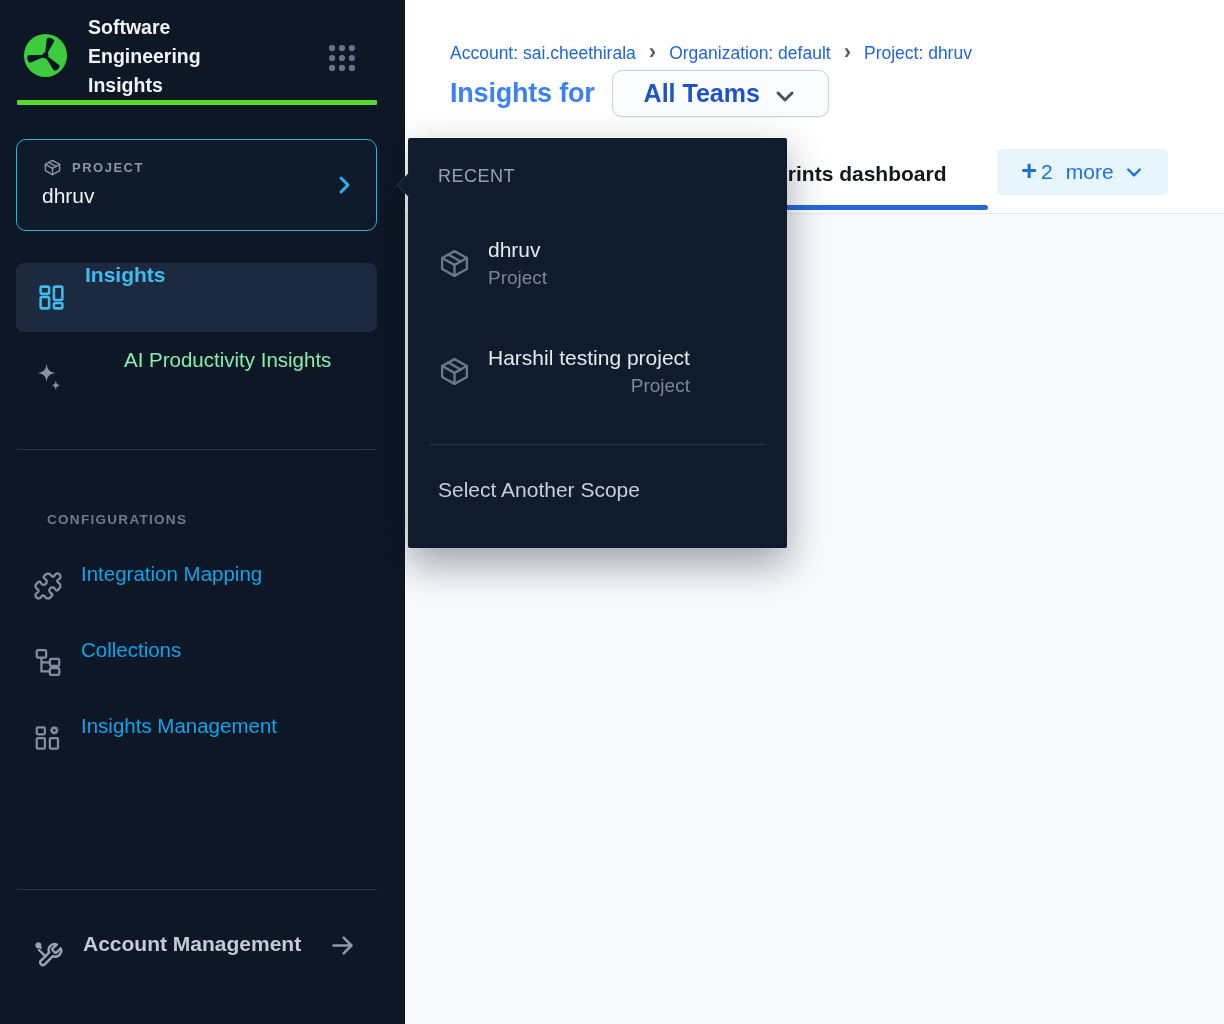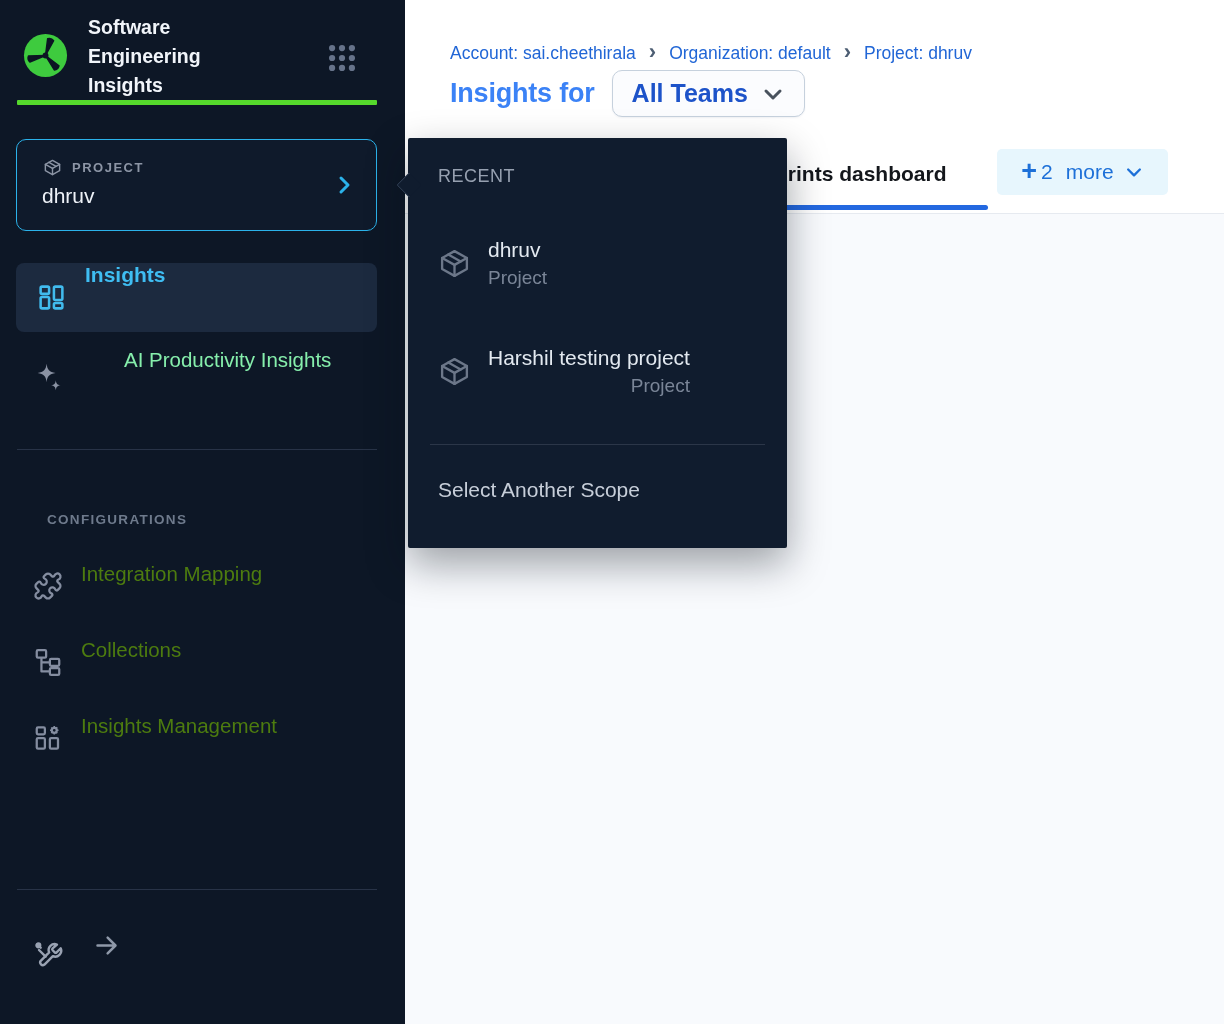--- a/index.html
+++ b/index.html
@@ -12,21 +12,21 @@
   #tabbar{position:absolute;left:405px;top:130px;width:819px;height:84px;background:#ffffff;
           border-bottom:1px solid #e6eaf0;box-sizing:border-box;}
   #content-bg{position:absolute;left:405px;top:214px;width:819px;height:810px;background:#f8fafd;}
 
   .breadcrumb{position:absolute;left:45px;top:21px;display:flex;gap:13px;margin-top:22px;}
   .crumb{font-size:17.5px;font-weight:500;color:#2166d6;cursor:pointer;}
   .crumb-sep{font-size:22px;line-height:17px;color:#4d5e73;font-weight:600;padding-bottom:3px;}
 
   .title-row{position:absolute;left:45px;top:60px;display:flex;align-items:center;gap:17px;}
   .page-title{font-size:27px;font-weight:800;color:#3b82f6;letter-spacing:-.2px;}
-  .team-btn{display:flex;align-items:center;gap:13px;padding:8px 19px;background:#fbfcfe;
+  .team-btn{display:flex;align-items:flex-end;gap:13px;padding:8px 31px;background:#fbfcfe;
             border:1.5px solid #c6d1dd;border-radius:10px;box-shadow:0 1px 2px rgba(16,40,80,.06);cursor:pointer;}
   .team-btn .lbl{font-size:25px;font-weight:700;color:#1d53c9;}
 
   .active-tab-label{position:absolute;left:370px;top:32px;font-size:21px;font-weight:700;color:#14171c;white-space:nowrap;}
   .tab-underline{position:absolute;left:295px;top:75px;width:288px;height:5px;border-radius:3px;background:#2368e0;}
   .more-btn{position:absolute;left:592px;top:19px;width:171px;height:46px;background:#e7f6fd;border-radius:5px;
             display:flex;align-items:center;justify-content:center;gap:4px;cursor:pointer;color:#1d70d8;}
   .more-btn .plus{font-size:27px;font-weight:600;line-height:20px;padding-bottom:3px;}
   .more-btn .cnt{font-size:21px;font-weight:500;}
   .more-btn .mr{font-size:21px;font-weight:500;margin-left:9px;margin-right:6px;}
@@ -49,21 +49,21 @@
   .srow{position:absolute;left:16px;width:361px;display:flex;box-sizing:border-box;cursor:pointer;}
   .srow .ic{flex:none;display:flex;align-items:center;justify-content:center;}
   .nav-insights{top:263px;height:69px;background:#1c2a3f;border-radius:8px;padding-left:21px;gap:19px;color:#41bbee;}
   .nav-insights .tx{font-size:21px;font-weight:600;color:#3fbdf2;}
   .nav-ai{top:348px;height:60px;padding-left:15px;gap:15px;color:#8a92a3;}
   .nav-ai .tx{font-size:20.5px;color:#86efac;margin-left:44px;}
   .divider{position:absolute;left:17px;width:360px;height:1px;background:#283347;}
   .config-heading{position:absolute;left:47px;top:512px;font-size:13.5px;font-weight:600;
                   letter-spacing:1.3px;color:#6e7a8c;}
   .cfg{height:48px;padding-left:17px;gap:18px;color:#848da0;}
-  .cfg .tx{font-size:20.5px;color:#4d7c0f;}
+  .cfg .tx{font-size:20.5px;color:#0ea5e9;}
   .cfg0{top:562px;} .cfg1{top:638px;} .cfg2{top:714px;} .cfg3{top:790px;}
   .account-row{top:932px;height:48px;padding-left:17px;gap:18px;color:#99a2b2;}
   .account-row .tx{font-size:21px;font-weight:600;color:#c4cbd7;}
   .account-row .arr{margin-left:10px;color:#8f99a9;}
 
   
   #scope-panel{position:absolute;left:408px;top:138px;width:379px;height:410px;background:#101c2e;
                border-radius:2px;box-shadow:0 16px 40px rgba(4,12,24,.38);z-index:40;}
   #scope-panel .notch{position:absolute;left:-8px;top:38px;width:17px;height:17px;background:#101c2e;
                transform:rotate(45deg);border-radius:2px;border-left:1px solid rgba(130,150,180,.28);
@@ -230,20 +230,21 @@
   <div class="divider" style="top:889px"></div>
 
   <div class="srow account-row">
     <span class="ic">
       <svg width="32" height="32" viewBox="0 0 24 24" fill="none" stroke="currentColor" stroke-width="1.8" stroke-linecap="round" stroke-linejoin="round">
         <path d="M14.7 6.3a1 1 0 0 0 0 1.4l1.6 1.6a1 1 0 0 0 1.4 0l3.1-3.1a4.5 4.5 0 0 1-5.9 5.9L8.6 18.4a2 2 0 0 1-2.8-2.8l6.3-6.3a4.5 4.5 0 0 1 5.9-5.9z"></path>
         <path d="M4.5 7.5l5 5M3.2 3.2l2.6 2.6"></path>
         <circle cx="4" cy="4" r="1.4"></circle>
       </svg>
     </span>
+    <span class="tx">Account Management</span>
     <span class="arr">
       <svg width="27" height="27" viewBox="0 0 24 24" fill="none" stroke="currentColor" stroke-width="2.2" stroke-linecap="round" stroke-linejoin="round">
           <path d="M4 12h15M13 5l7 7-7 7"></path>
         </svg>
     </span>
   </div>
 </aside>
 
 <div id="scope-panel">
   <span class="notch"></span>

